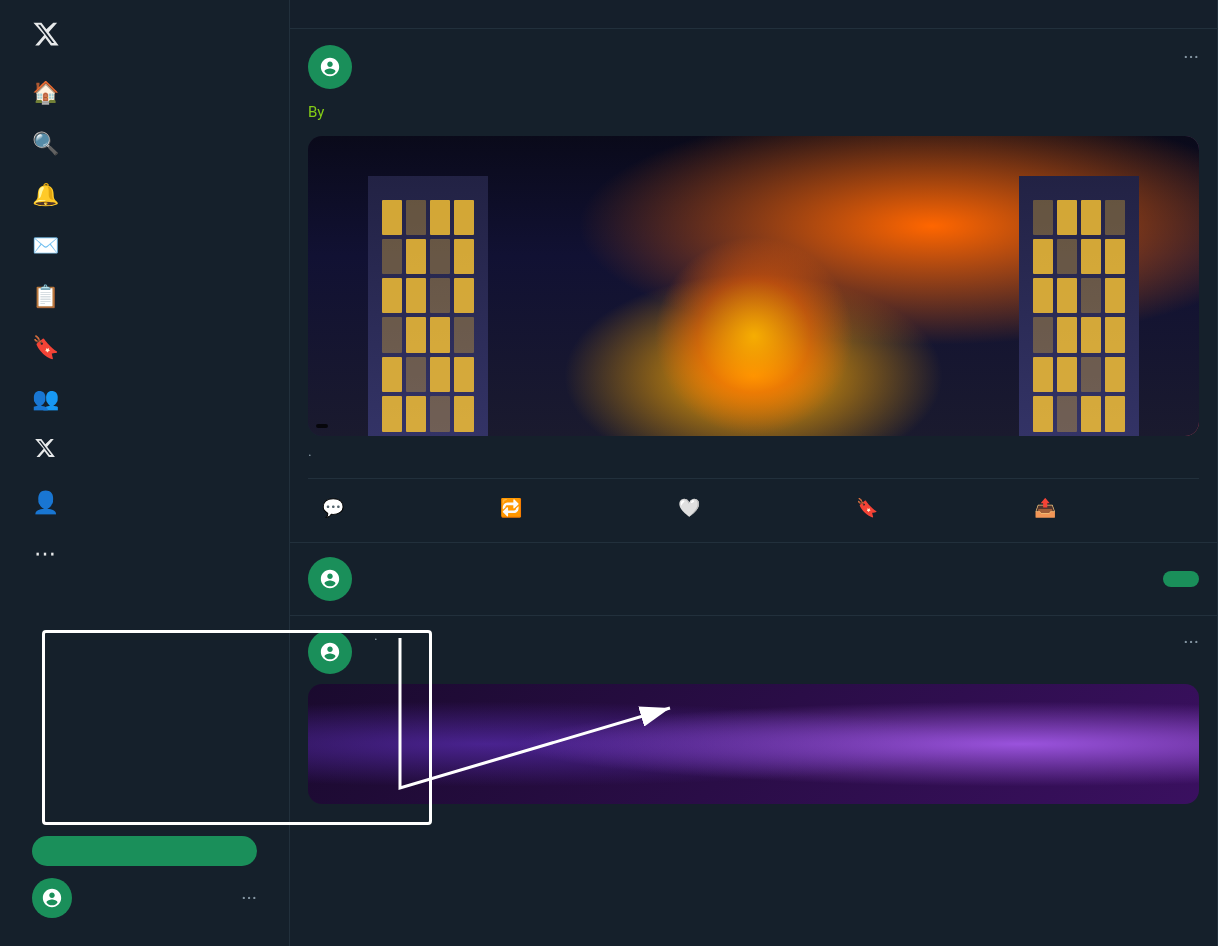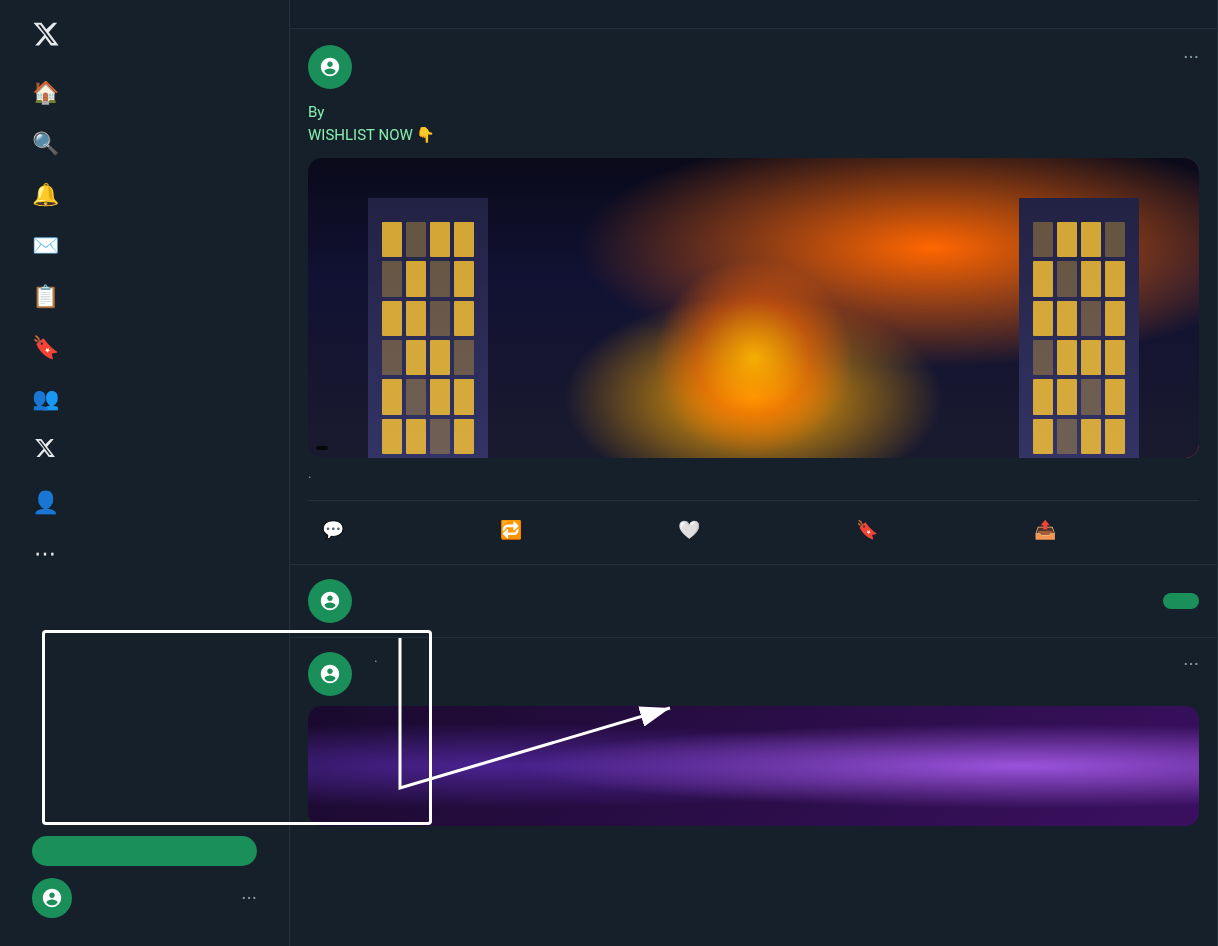--- a/index.html
+++ b/index.html
@@ -143,21 +143,21 @@
     }
     .tweet-more {
       color: #8899a6;
       font-size: 20px;
       cursor: pointer;
     }
 
     .tweet-body {
       font-size: 15px;
       line-height: 1.5;
-      color: #86efac;
+      color: #84cc16;
       margin-bottom: 6px;
     }
     .tweet-body a { color: #1d9bf0; text-decoration: none; }
     .tweet-translate {
       color: #1d9bf0;
       font-size: 14px;
       margin-bottom: 12px;
       cursor: pointer;
     }
 
@@ -430,24 +430,20 @@
       <div></div>
       <div></div>
       <div>
         <span>By </span>
         <a href="#"></a>
         <span></span>
         <a href="#"></a>
         <span></span>
         <a href="#"></a>
       </div>
-      <div>
-        <span>WISHLIST NOW 👇 </span>
-        <a href="#"></a>
-      </div>
     </div>
 
     <div class="tweet-translate"></div>
 
     <div class="tweet-image">
       <div class="tweet-image-inner">
 
         <div class="building-left">
           <div class="building-windows">
             <div class="window lit"></div>

